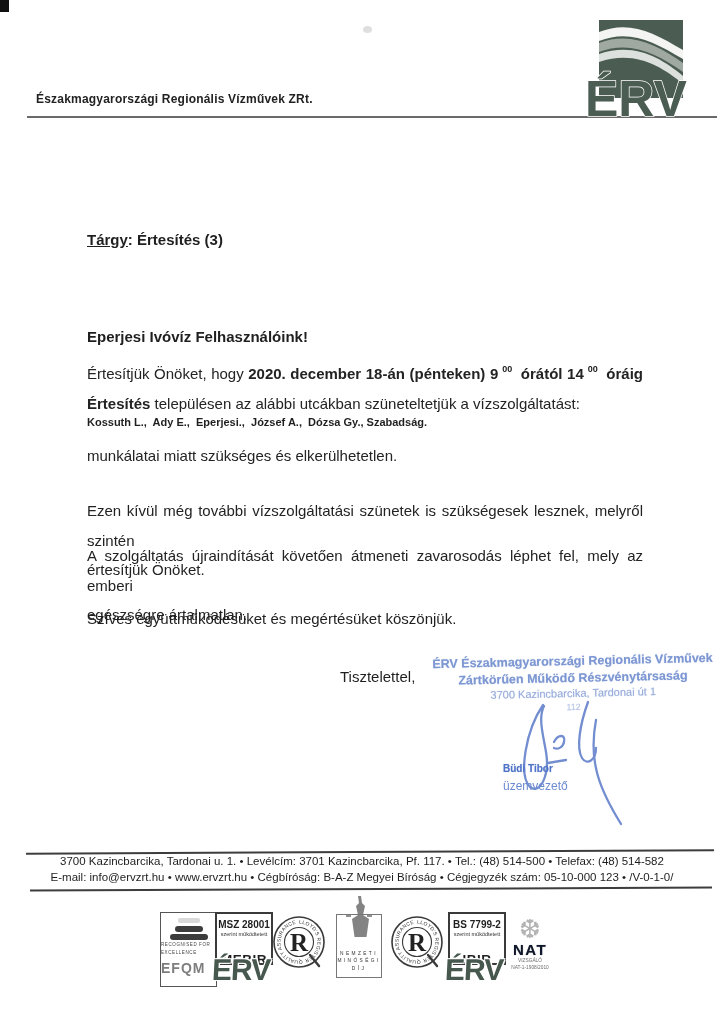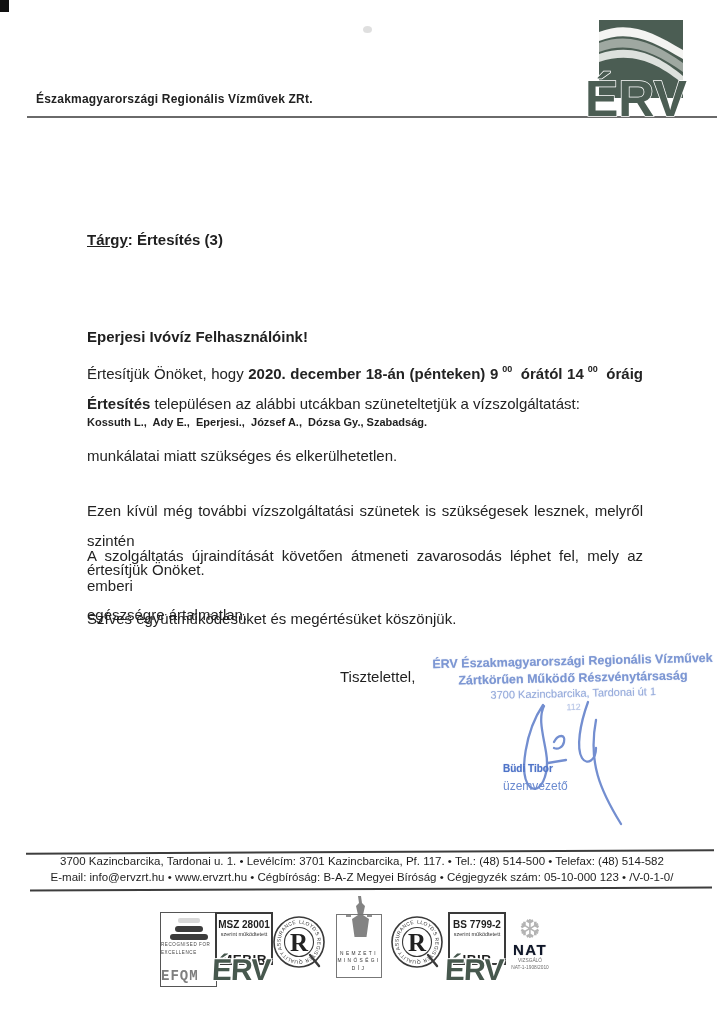--- a/index.html
+++ b/index.html
@@ -36,21 +36,21 @@
   .footer-line{left:30px;width:664px;text-align:center;font-size:11.5px;color:#1d1d1d;}
   #footer-line1{top:855px;}
   #footer-line2{top:871px;}
   
   .badgebox{border:1.5px solid #3a3a3a;box-sizing:border-box;text-align:center;background:#fff;}
   #efqm{left:160px;top:912px;width:55px;height:73px;border:1.2px solid #555;}
   .efqm-smudge{width:22px;height:5px;background:#c9c9c9;margin:5px auto 3px;border-radius:2px;opacity:.7;}
   .efqm-bar{height:6px;background:#3c3c3c;border-radius:3px;margin:2px auto;}
   .efqm-b1{width:28px;} .efqm-b2{width:38px;}
   .efqm-tiny{font-size:4.5px;letter-spacing:.6px;color:#444;line-height:6px;margin-top:2px;}
-  .efqm-name{font-size:14px;font-weight:bold;color:#7e7e7e;letter-spacing:1px;margin-top:12px;font-family:Liberation Mono, monospace;}
+  .efqm-name{font-size:14px;font-weight:bold;color:#7e7e7e;letter-spacing:1px;margin-top:4px;}
   #mebir-box{left:215px;top:912px;width:58px;height:53px;border-width:2px;}
   #ibir-box{left:448px;top:912px;width:58px;height:53px;border-width:2px;}
   .cert-std{font-size:10px;font-weight:bold;margin-top:5px;}
   .cert-sub{font-size:5.5px;color:#333;line-height:8px;}
   .cert-name{font-size:13.5px;font-weight:bold;letter-spacing:.5px;margin-top:14px;}
   .brand-erv{font-weight:bold;font-size:30px;color:#47584e;letter-spacing:-1px;
              text-shadow:1.2px 1.2px 0 #fff,-1.2px -1.2px 0 #fff,1.2px -1.2px 0 #fff,-1.2px 1.2px 0 #fff;
              transform:skewX(-3deg);}
   #brand-erv-1{left:212px;top:953px;}
   #brand-erv-2{left:445px;top:953px;}

